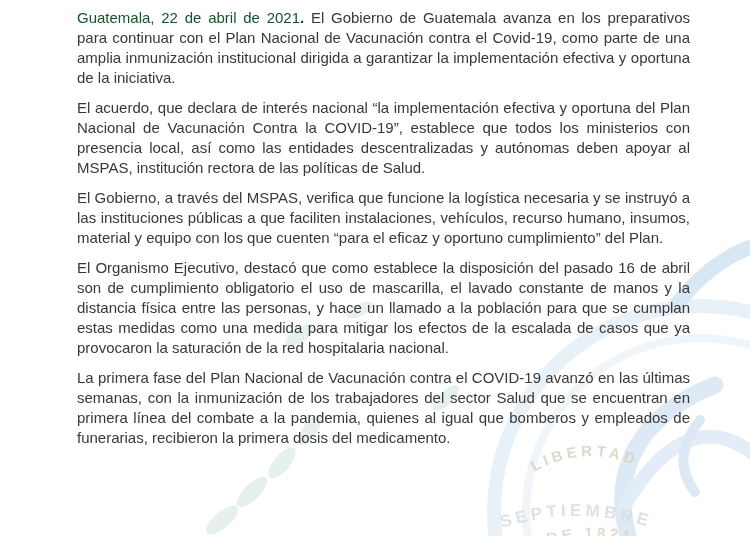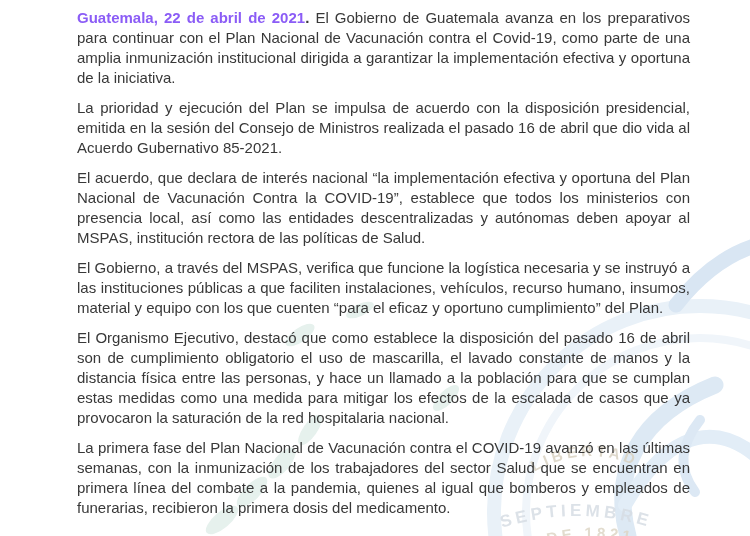--- a/index.html
+++ b/index.html
@@ -19,21 +19,21 @@
   .article {
     position: relative;
     margin: 8px 60px 0 77px;
     width: 613px;
     color: #383838;
     font-size: 15px;
     line-height: 20px;
     text-align: justify;
   }
   .article p { margin: 0 0 10px 0; }
-  .dateline { color: #8b5cf6; font-weight: 700; }
+  .dateline { color: #14532d; font-weight: 400; }
   .dateline-sep { color: #383838; font-weight: 700; white-space: pre; }
   .wm-text { letter-spacing: 4px; font-weight: 700; font-family: "Liberation Sans", sans-serif; }
 </style>
 </head>
 <body>
 
 <svg class="watermark" viewBox="0 0 750 536" aria-hidden="true">
 
   <circle cx="700" cy="512" r="206" fill="none" stroke="#e9f1f8" stroke-width="14"></circle>
   <circle cx="700" cy="512" r="174" fill="none" stroke="#f0f5fa" stroke-width="8"></circle>
@@ -65,18 +65,17 @@
     <textPath href="#wm-arc2">SEPTIEMBRE</textPath>
   </text>
   <text class="wm-text" font-size="15" fill="#ddd6c6" opacity="0.85">
     <textPath href="#wm-arc3">DE 1821</textPath>
   </text>
 </svg>
 
 <div class="article">
   <p><span class="dateline">Guatemala, 22 de abril de 2021</span><span class="dateline-sep">. </span><span>El Gobierno de Guatemala avanza en los preparativos para continuar con el Plan Nacional de Vacunación contra el Covid-19, como parte de una amplia inmunización institucional dirigida a garantizar la implementación efectiva y oportuna de la iniciativa.</span></p>
 
-  <p>La prioridad y ejecución del Plan se impulsa de acuerdo con la disposición presidencial, emitida en la sesión del Consejo de Ministros realizada el pasado 16 de abril que dio vida al Acuerdo Gubernativo 85-2021.</p>
   <p>El acuerdo, que declara de interés nacional “la implementación efectiva y oportuna del Plan Nacional de Vacunación Contra la COVID-19”, establece que todos los ministerios con presencia local, así como las entidades descentralizadas y autónomas deben apoyar al MSPAS, institución rectora de las políticas de Salud.</p>
   <p>El Gobierno, a través del MSPAS, verifica que funcione la logística necesaria y se instruyó a las instituciones públicas a que faciliten instalaciones, vehículos, recurso humano, insumos, material y equipo con los que cuenten “para el eficaz y oportuno cumplimiento” del Plan.</p>
   <p>El Organismo Ejecutivo, destacó que como establece la disposición del pasado 16 de abril son de cumplimiento obligatorio el uso de mascarilla, el lavado constante de manos y la distancia física entre las personas, y hace un llamado a la población para que se cumplan estas medidas como una medida para mitigar los efectos de la escalada de casos que ya provocaron la saturación de la red hospitalaria nacional.</p>
   <p>La primera fase del Plan Nacional de Vacunación contra el COVID-19 avanzó en las últimas semanas, con la inmunización de los trabajadores del sector Salud que se encuentran en primera línea del combate a la pandemia, quienes al igual que bomberos y empleados de funerarias, recibieron la primera dosis del medicamento.</p>
 </div>
 
 </body></html>

